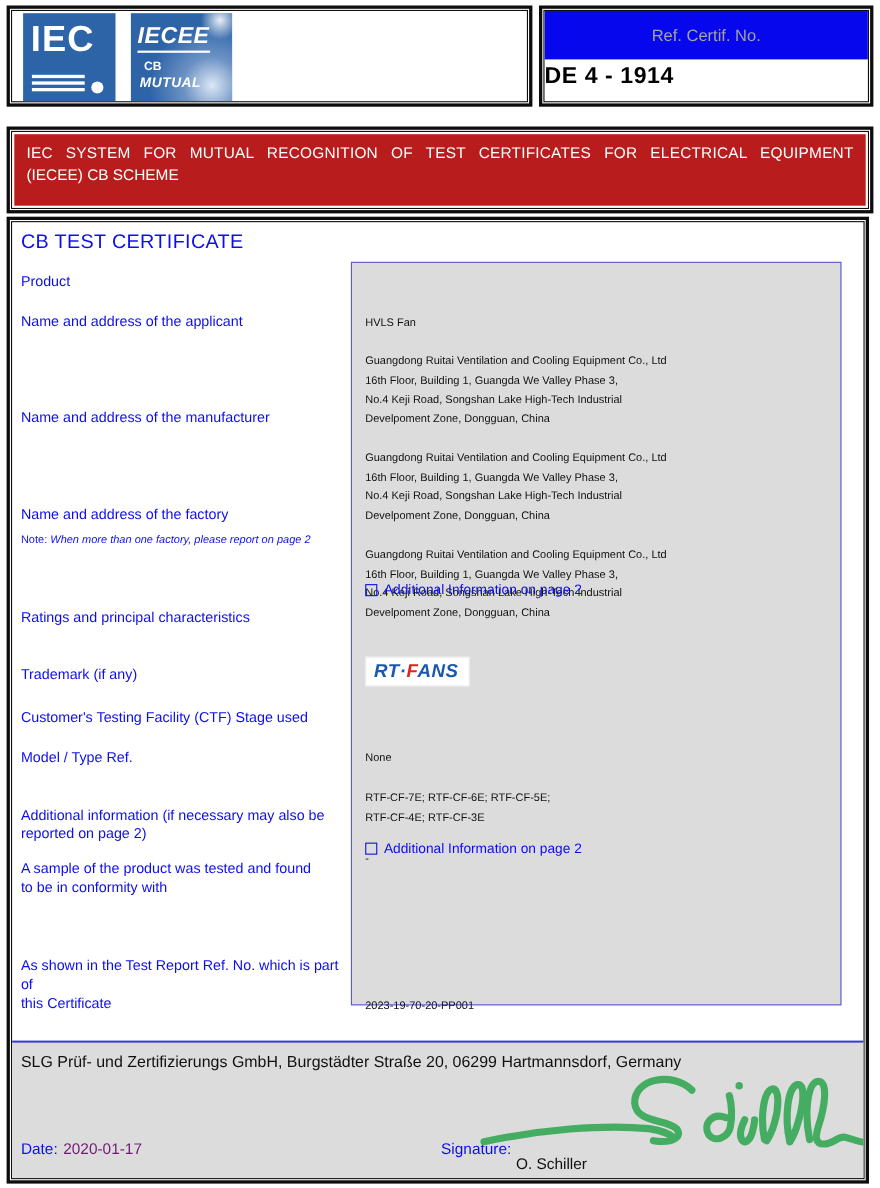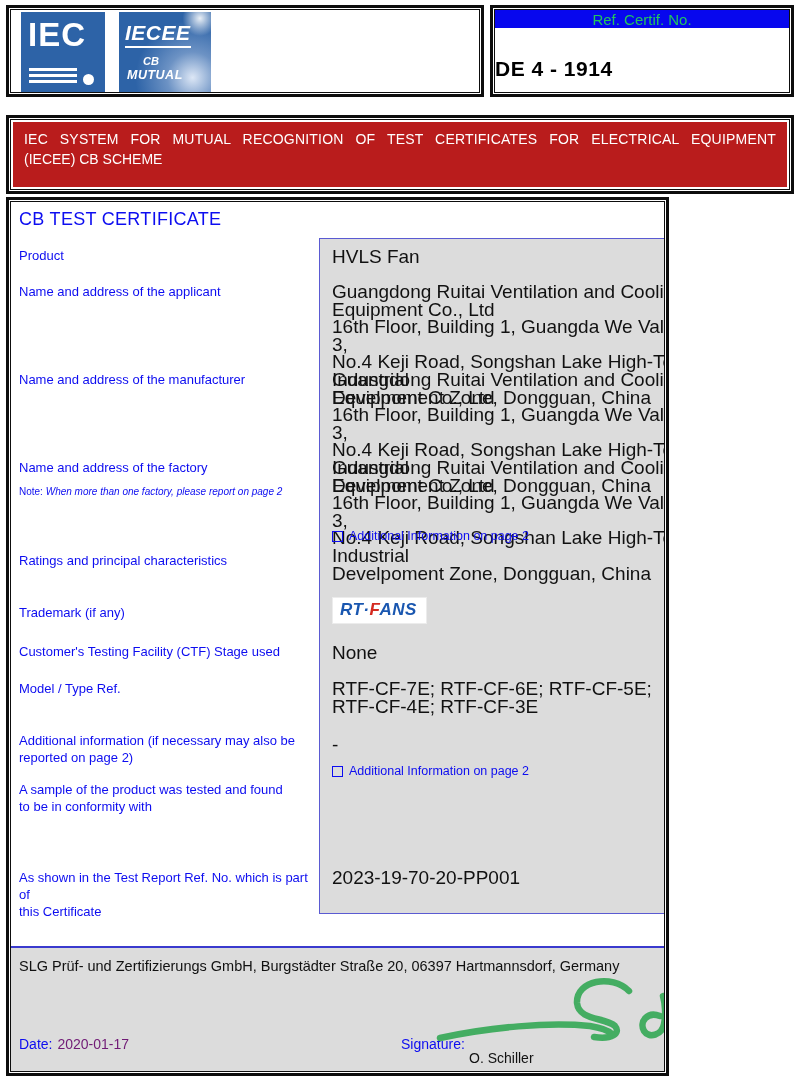--- a/index.html
+++ b/index.html
@@ -21,41 +21,41 @@
   .iec-text { position:absolute; left:7px; top:4px; color:#fff; font-weight:bold; font-size:33px; letter-spacing:1px; }
   .iec-line { position:absolute; left:8px; width:48px; height:3px; background:#fff; }
   .iec-dot  { position:absolute; left:62px; top:62px; width:11px; height:11px; border-radius:50%; background:#fff; }
 
   .iecee-box { position:absolute; left:108px; top:2px; width:92px; height:80px;
     background:
       radial-gradient(circle at 88% 8%,  rgba(255,255,255,0.9) 0%, rgba(255,255,255,0) 16%),
       radial-gradient(circle at 80% 82%, rgba(230,238,250,0.95) 0%, rgba(160,185,220,0.55) 26%, rgba(45,99,167,0) 58%),
       #2d63a7; }
   .iecee-name { position:absolute; left:6px; top:9px; color:#fff; font-style:italic; font-weight:bold; font-size:21px; letter-spacing:.5px; border-bottom:2px solid #fff; padding-bottom:1px; }
-  .iecee-cb     { position:absolute; left:24px; top:43px; color:#fff; font-style:italic; font-weight:bold; font-size:11px; }
+  .iecee-cb     { position:absolute; left:12px; top:43px; color:#fff; font-weight:bold; font-size:11px; }
   .iecee-scheme { position:absolute; left:8px; top:56px; color:#fff; font-style:italic; font-weight:bold; font-size:12.5px; letter-spacing:.5px; }
 
-  .ref-bar { position:absolute; left:0; right:0; top:0; height:18px; background:#0707ee; color:#22c55e; font-size:15px; display:flex; align-items:center; justify-content:center; }
+  .ref-bar { position:absolute; left:0; right:0; top:0; height:44px; background:#0707ee; color:#a3a3a3; font-size:15px; display:flex; align-items:center; justify-content:center; }
   .ref-value { position:absolute; left:0; width:100%; top:47px; color:#000; font-weight:bold; font-size:21px; letter-spacing:.5px; }
 
   
   #banner { left:6px; top:115px; width:788px; height:79px; }
   .banner-blue { position:absolute; inset:0; box-sizing:border-box; background:#b91c1c; border:2px solid #fff; padding:9px 11px; color:#fff; }
   .banner-l1 { font-size:14px; text-align:justify; text-align-last:justify; white-space:nowrap; letter-spacing:.2px; }
   .banner-l2 { font-size:14px; margin-top:4px; }
 
   
-  #main { left:6px; top:197px; width:663px; height:879px; }
+  #main { left:6px; top:197px; width:784px; height:879px; }
   .title { position:absolute; left:8px; top:7px; color:#0d0df0; font-size:18px; letter-spacing:.3px; }
 
   .lbl { position:absolute; left:8px; width:298px; color:#0d0df0; font-size:13px; line-height:17px; white-space:pre-line; }
   .note { position:absolute; left:8px; top:284px; color:#0d0df0; font-size:10px; font-style:italic; }
 
   .vbox { position:absolute; left:308px; top:36px; width:446px; height:676px; box-sizing:border-box; background:#dcdcdc; border:1px solid #5a5ad2; }
-  .val { position:absolute; left:12px; width:424px; color:#111; font-size:19px; line-height:17.6px; white-space:pre-line; }
+  .val { position:absolute; left:12px; width:424px; color:#111; font-size:10px; line-height:17.6px; white-space:pre-line;margin-top:37px; }
 
   .cbline { position:absolute; left:12px; display:flex; align-items:center; gap:6px; color:#0d0df0; font-size:12.5px; }
   .cbox { width:11px; height:11px; box-sizing:border-box; border:1.5px solid #0d0df0; background:transparent; flex:0 0 auto; }
 
   .tm { position:absolute; left:12px; top:358px; background:#fff; border:1px solid #ececec; padding:2px 9px 3px 7px; font-style:italic; font-weight:bold; font-size:17px; letter-spacing:.5px; }
   .tm-blue { color:#1a57b0; }
   .tm-red  { color:#d42a20; }
 
   .issued { position:absolute; left:8px; top:719px; color:#0d0df0; font-size:13.5px; }
   .rule   { position:absolute; left:0; right:0; top:744px; height:2px; background:#3a3ace; }
@@ -163,21 +163,21 @@
         <span class="cbox"></span>
         <span>Additional Information on page 2</span>
       </div>
 
       <div class="val" style="top:630px">2023-19-70-20-PP001</div>
     </div>
 
     <div class="rule"></div>
 
     <div class="footer">
-      <div class="ncb">SLG Prüf- und Zertifizierungs GmbH, Burgstädter Straße 20, 06397 Hartmannsdorf, Germany</div>
+      <div class="ncb">SLG Prüf- und Zertifizierungs GmbH, Burgstädter Straße 20, 06299 Hartmannsdorf, Germany</div>
 
       <div class="dateline">
         <span class="blue-lab">Date:</span><span class="black-val">2020-01-17</span>
       </div>
 
       <div class="sigline">Signature:</div>
 
       <svg class="sig-svg" viewBox="0 0 355 92" fill="none" stroke="#44ad62" stroke-width="6.5" stroke-linecap="round" stroke-linejoin="round">
         <path d="M4 62 C 55 51, 112 46, 154 50 C 166 52, 173 55, 176 58"></path>
         <path d="M193 15 C 176 -2, 140 4, 141 27 C 143 45, 169 41, 179 50 C 185 57, 176 64, 158 61"></path>

